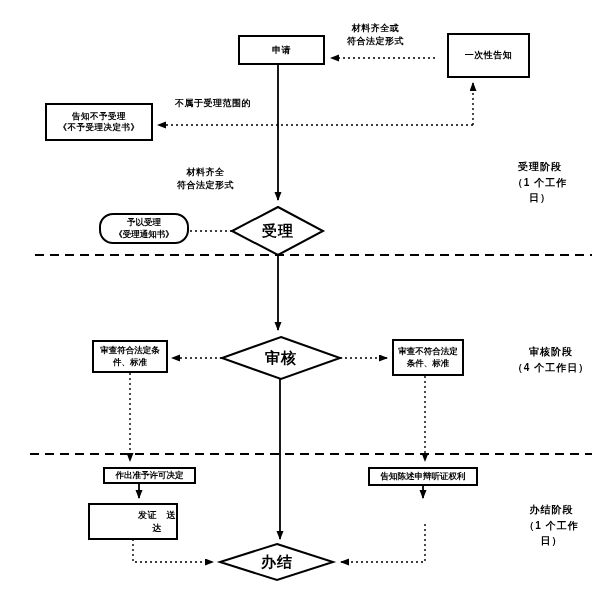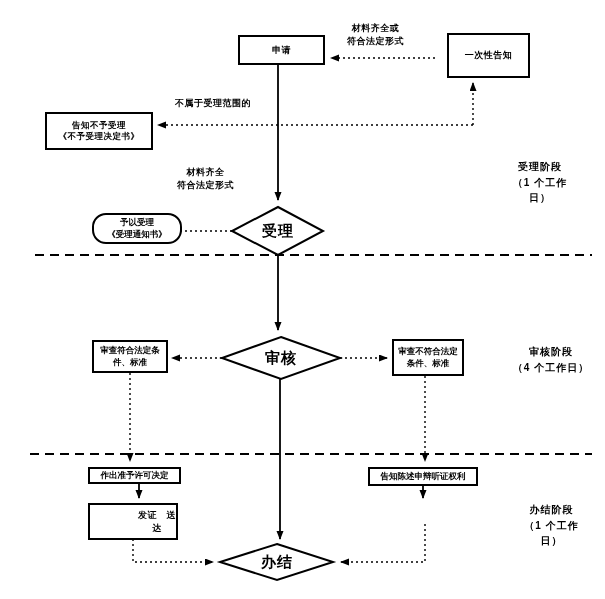--- a/index.html
+++ b/index.html
@@ -92,33 +92,33 @@
       <polygon points="278,207 323,231 278,255 232,231"></polygon>
       <polygon points="281,337 340,358 281,379 222,358"></polygon>
       <polygon points="277,544 333,562 277,580 220,562"></polygon>
     </g>
   </svg>
 
   <div class="node" style="left:238px;top:35px;width:87px;height:30px;">申请</div>
 
   <div class="node" style="left:435px;top:33px;width:83px;height:45px;margin-left:12px;">一次性告知</div>
 
-  <div class="node" style="left:45px;top:112px;width:108px;height:38px;font-size:8.5px;">告知不予受理
+  <div class="node" style="left:45px;top:103px;width:108px;height:38px;font-size:8.5px;">告知不予受理
 《不予受理决定书》</div>
 
-  <div class="node" style="left:92px;top:213px;width:90px;height:31px;font-size:8.5px;letter-spacing:0;border-radius:14px;">予以受理
+  <div class="node" style="left:99px;top:213px;width:90px;height:31px;font-size:8.5px;letter-spacing:0;border-radius:14px;">予以受理
 《受理通知书》</div>
 
   <div class="node" style="left:92px;top:340px;width:76px;height:33px;font-size:8.5px;letter-spacing:0;">审查符合法定条
 件、标准</div>
 
   <div class="node" style="left:392px;top:339px;width:72px;height:37px;font-size:8.5px;letter-spacing:0;">审查不符合法定
 条件、标准</div>
 
-  <div class="node" style="left:88px;top:467px;width:93px;height:17px;font-size:8.5px;letter-spacing:0;">作出准予许可决定</div>
+  <div class="node" style="left:103px;top:467px;width:93px;height:17px;font-size:8.5px;letter-spacing:0;">作出准予许可决定</div>
 
   <div class="node" style="left:88px;top:503px;width:90px;height:37px;padding-left:48px;">发证　送达</div>
 
   <div class="node" style="left:368px;top:467px;width:110px;height:19px;font-size:8.5px;letter-spacing:0;">告知陈述申辩听证权利</div>
 
 
   <div class="dlabel" style="left:243px;top:224px;width:70px;height:14px;">受理</div>
 
   <div class="dlabel" style="left:246px;top:351px;width:70px;height:14px;">审核</div>
 

